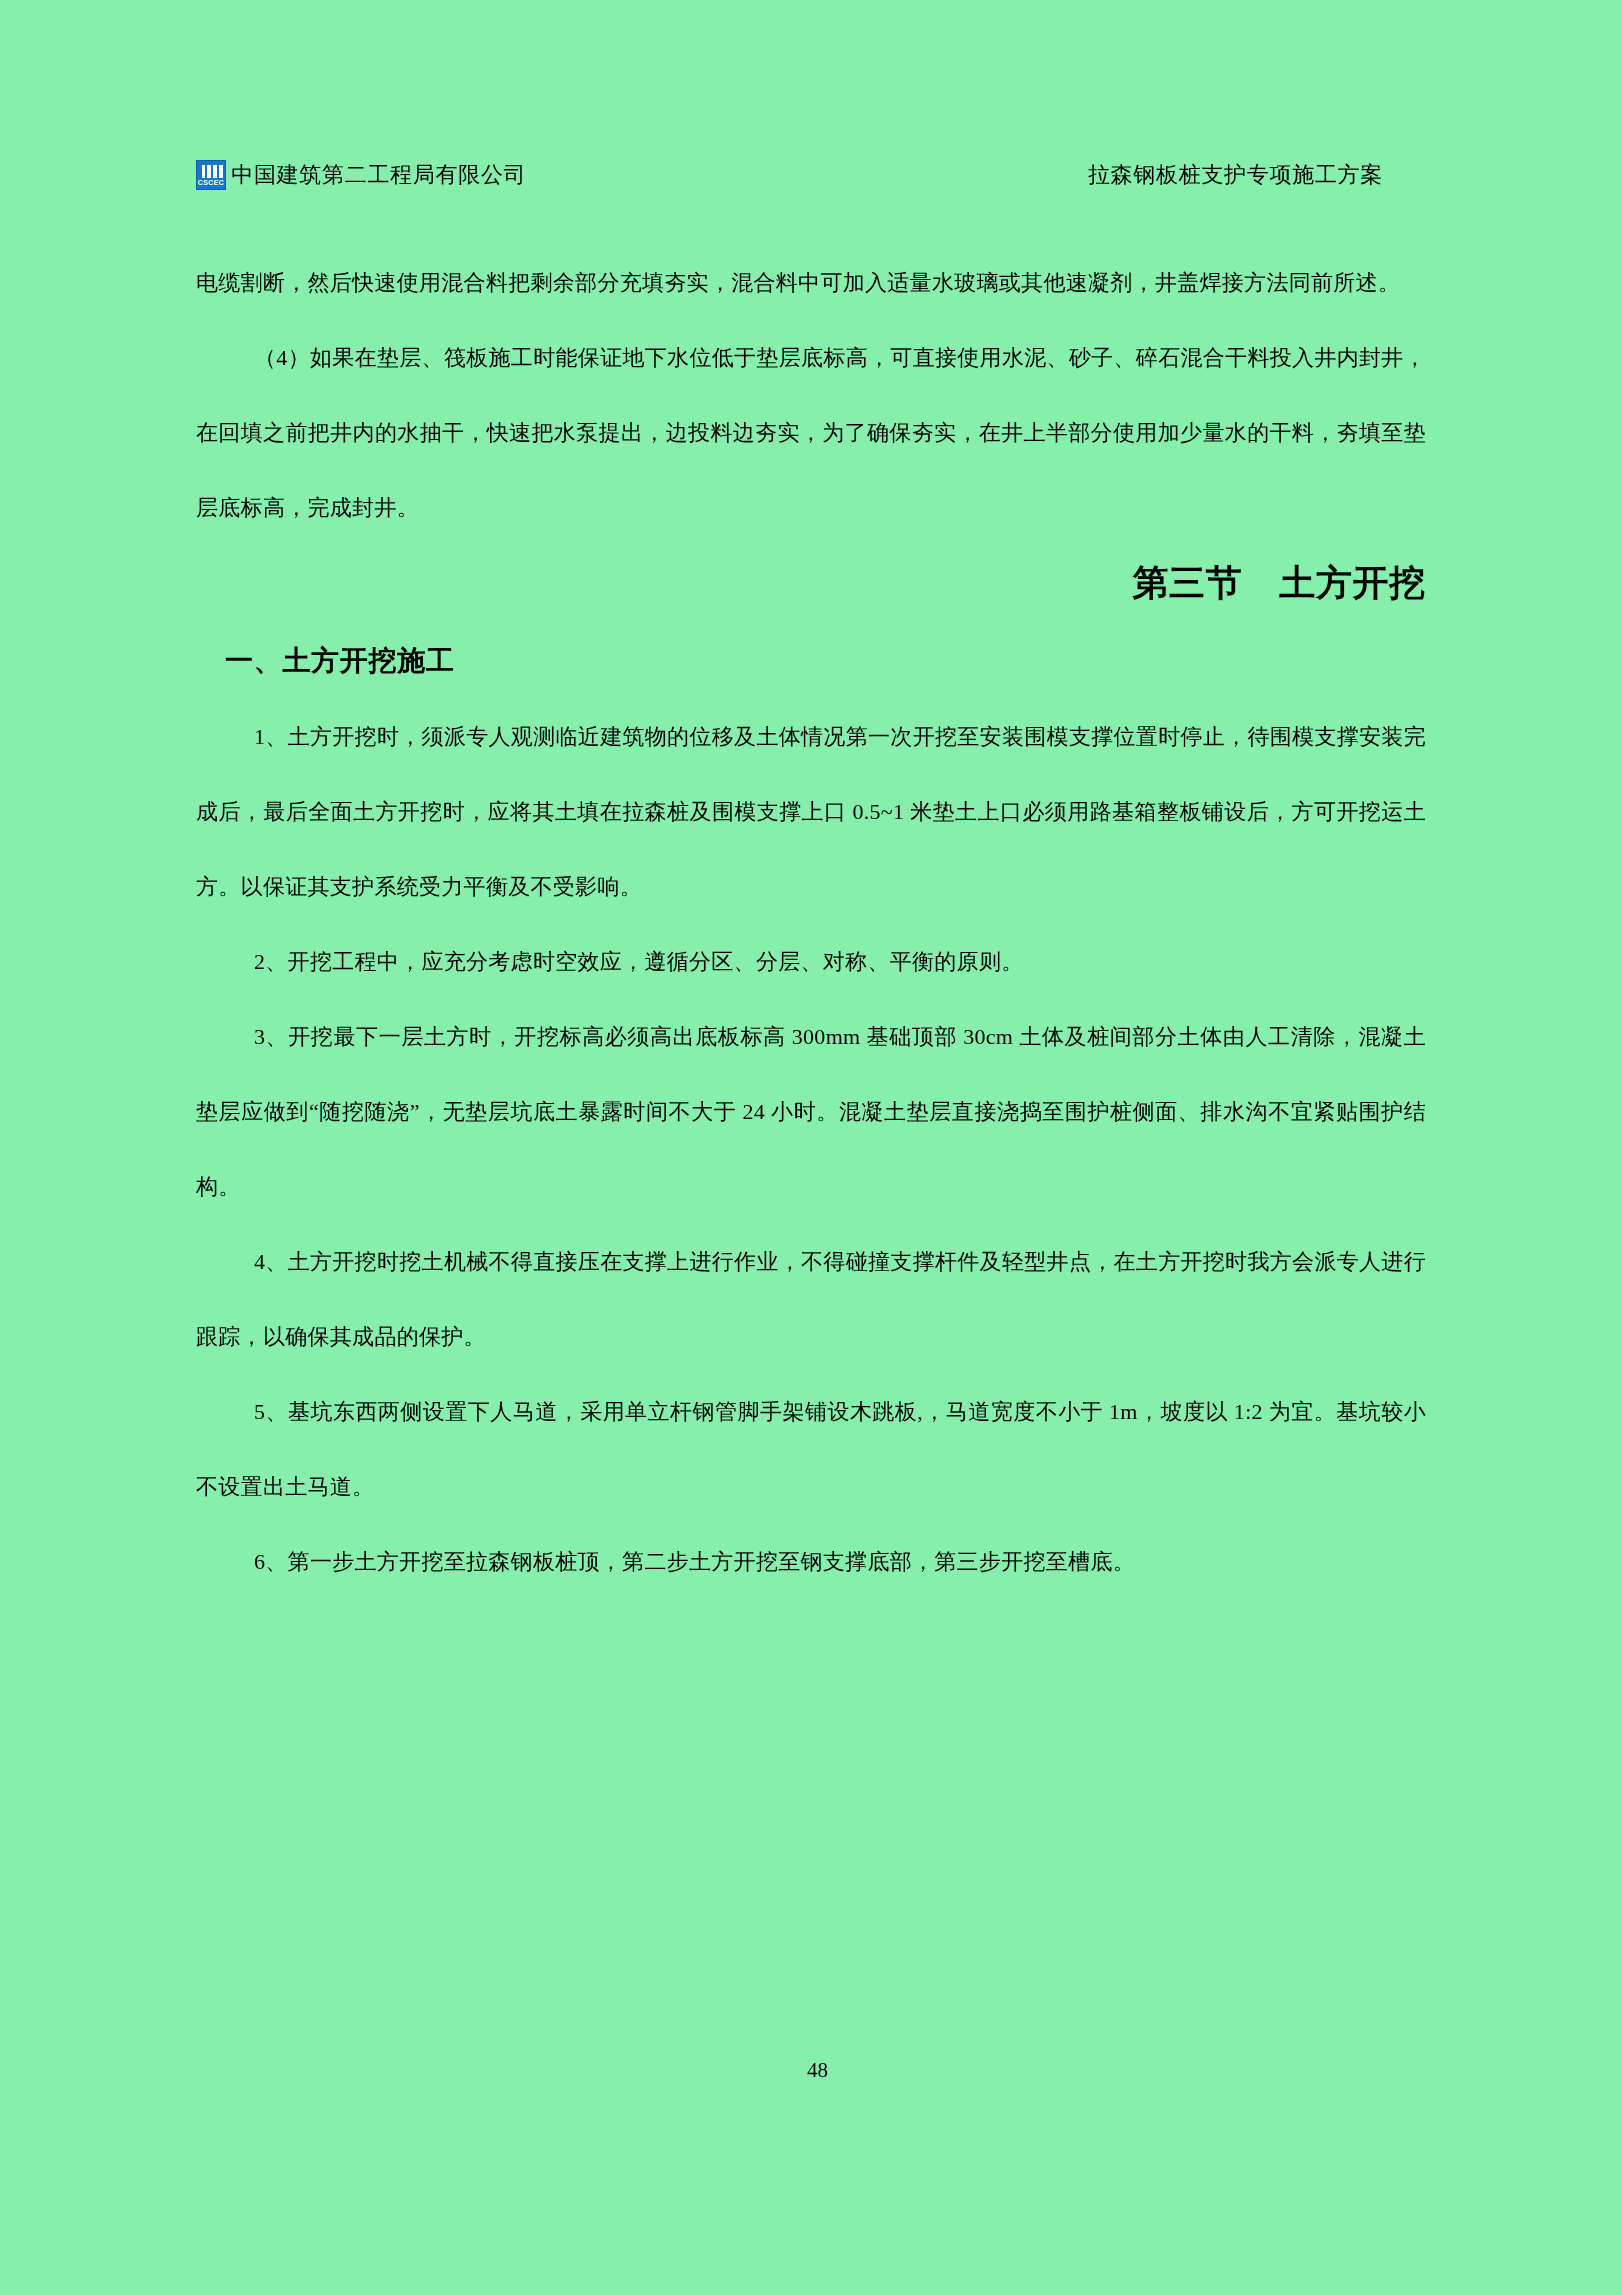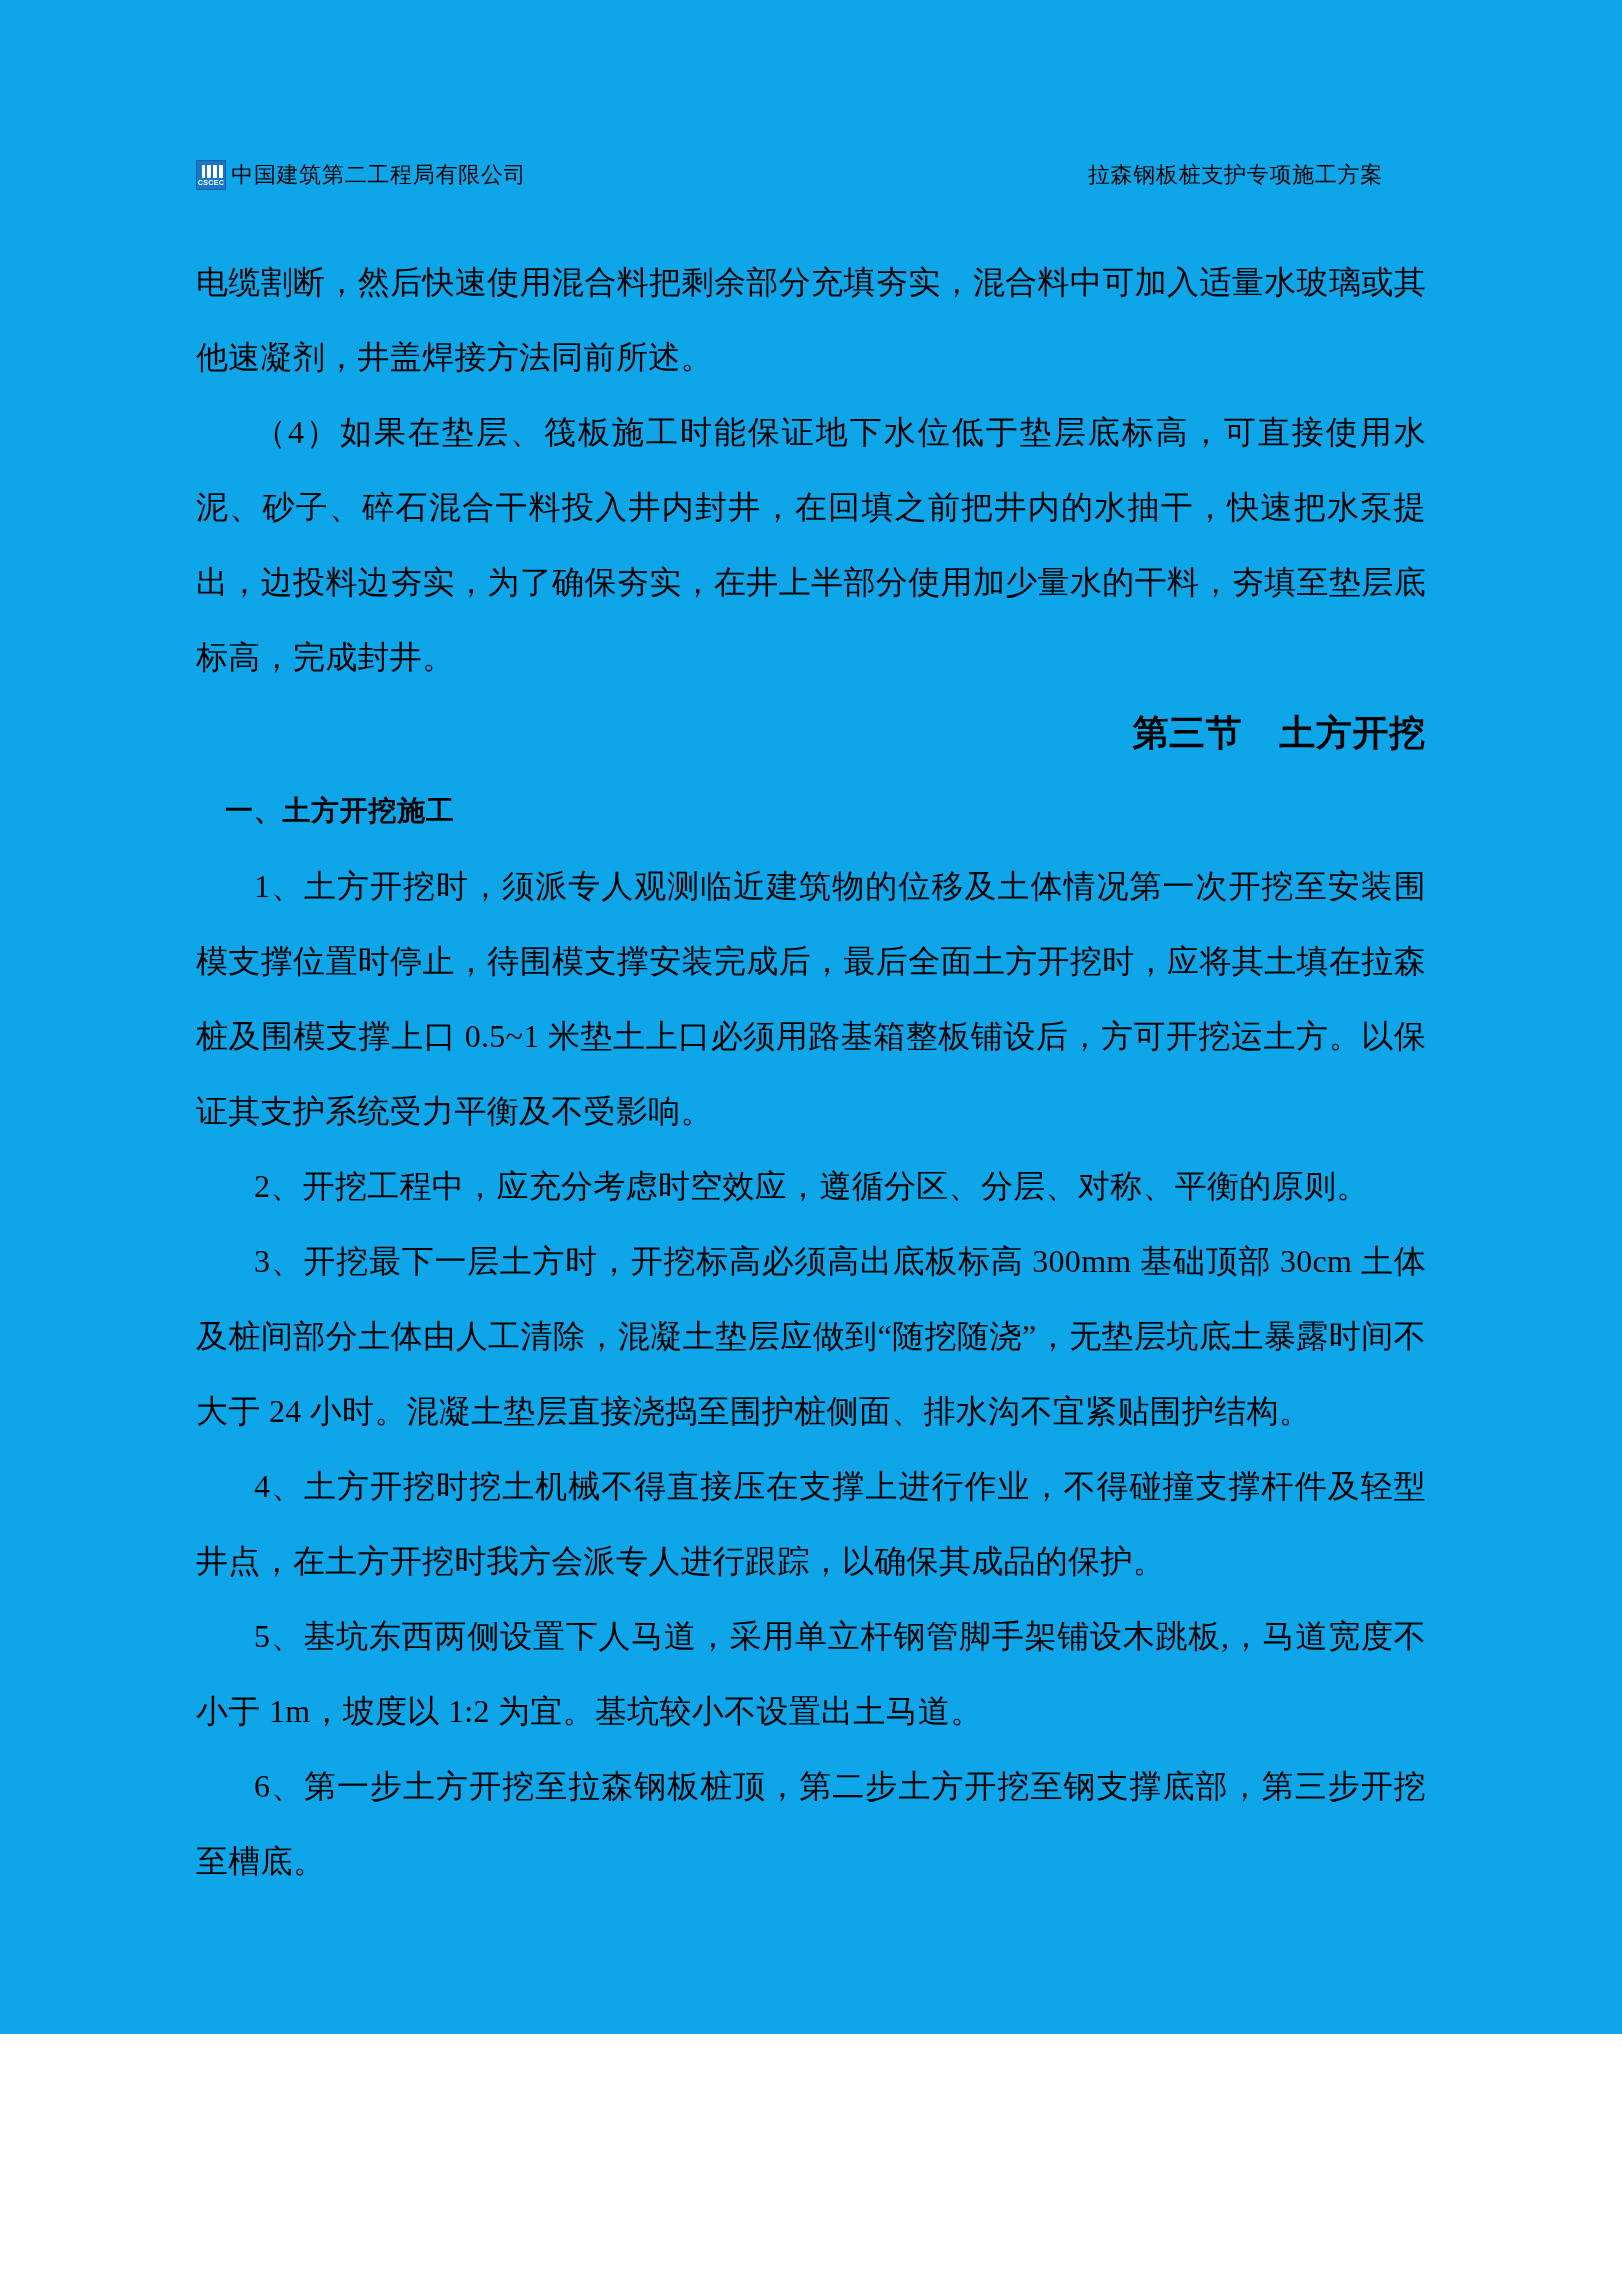--- a/index.html
+++ b/index.html
@@ -3,22 +3,22 @@
 <meta charset="utf-8">
 <style>
   html, body {
     margin: 0;
     padding: 0;
     background: #ffffff;
   }
   .page {
     position: relative;
     width: 1623px;
-    height: 2034px;
-    background: #0ea5e9;
+    height: 2295px;
+    background: #86efac;
     overflow: hidden;
     font-family: "Liberation Serif", "DejaVu Serif", serif;
     color: #000000;
   }
 
   
   .header {
     position: absolute;
     left: 196px;
     top: 160px;
@@ -84,21 +84,21 @@
   }
 
   
   .content {
     position: absolute;
     left: 196px;
     top: 245px;
     width: 1230px;
   }
   .para {
-    font-size: 32px;
+    font-size: 22px;
     line-height: 75px;
     text-align: justify;
     text-align-last: left;
     text-justify: inter-ideograph;
     margin: 0;
     letter-spacing: 0.3px;
   }
   .para.indent2 {
     text-indent: 58px;
   }

